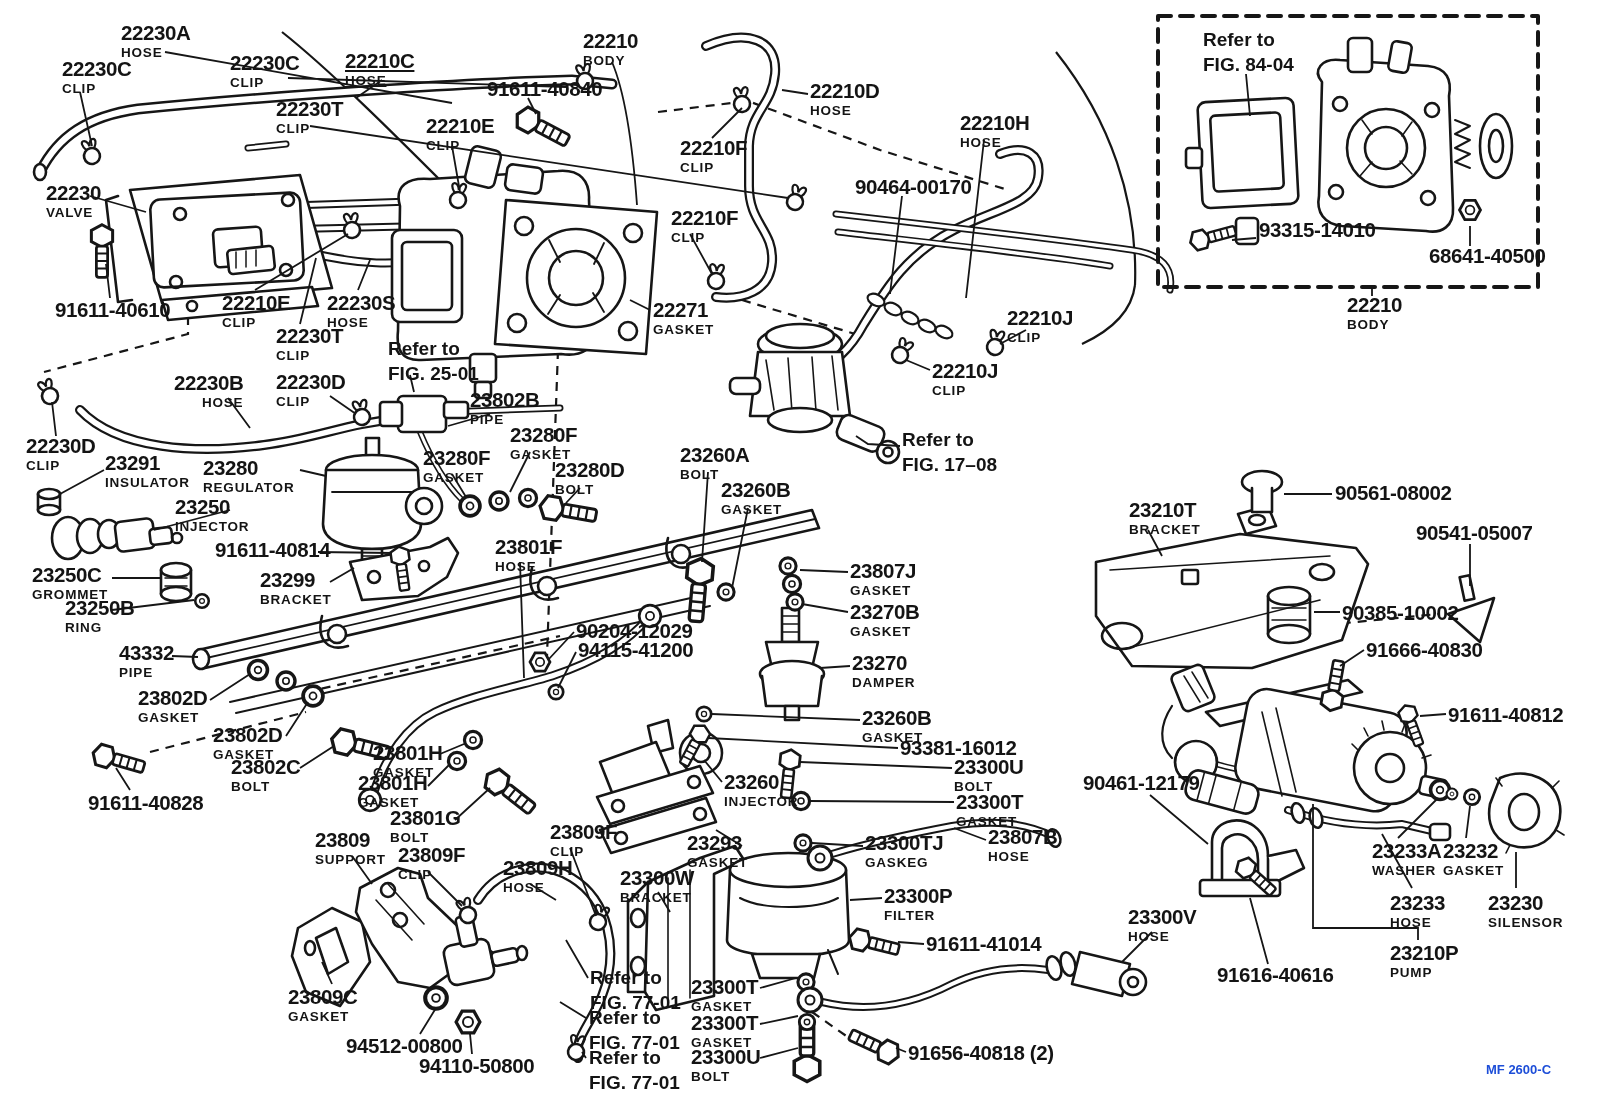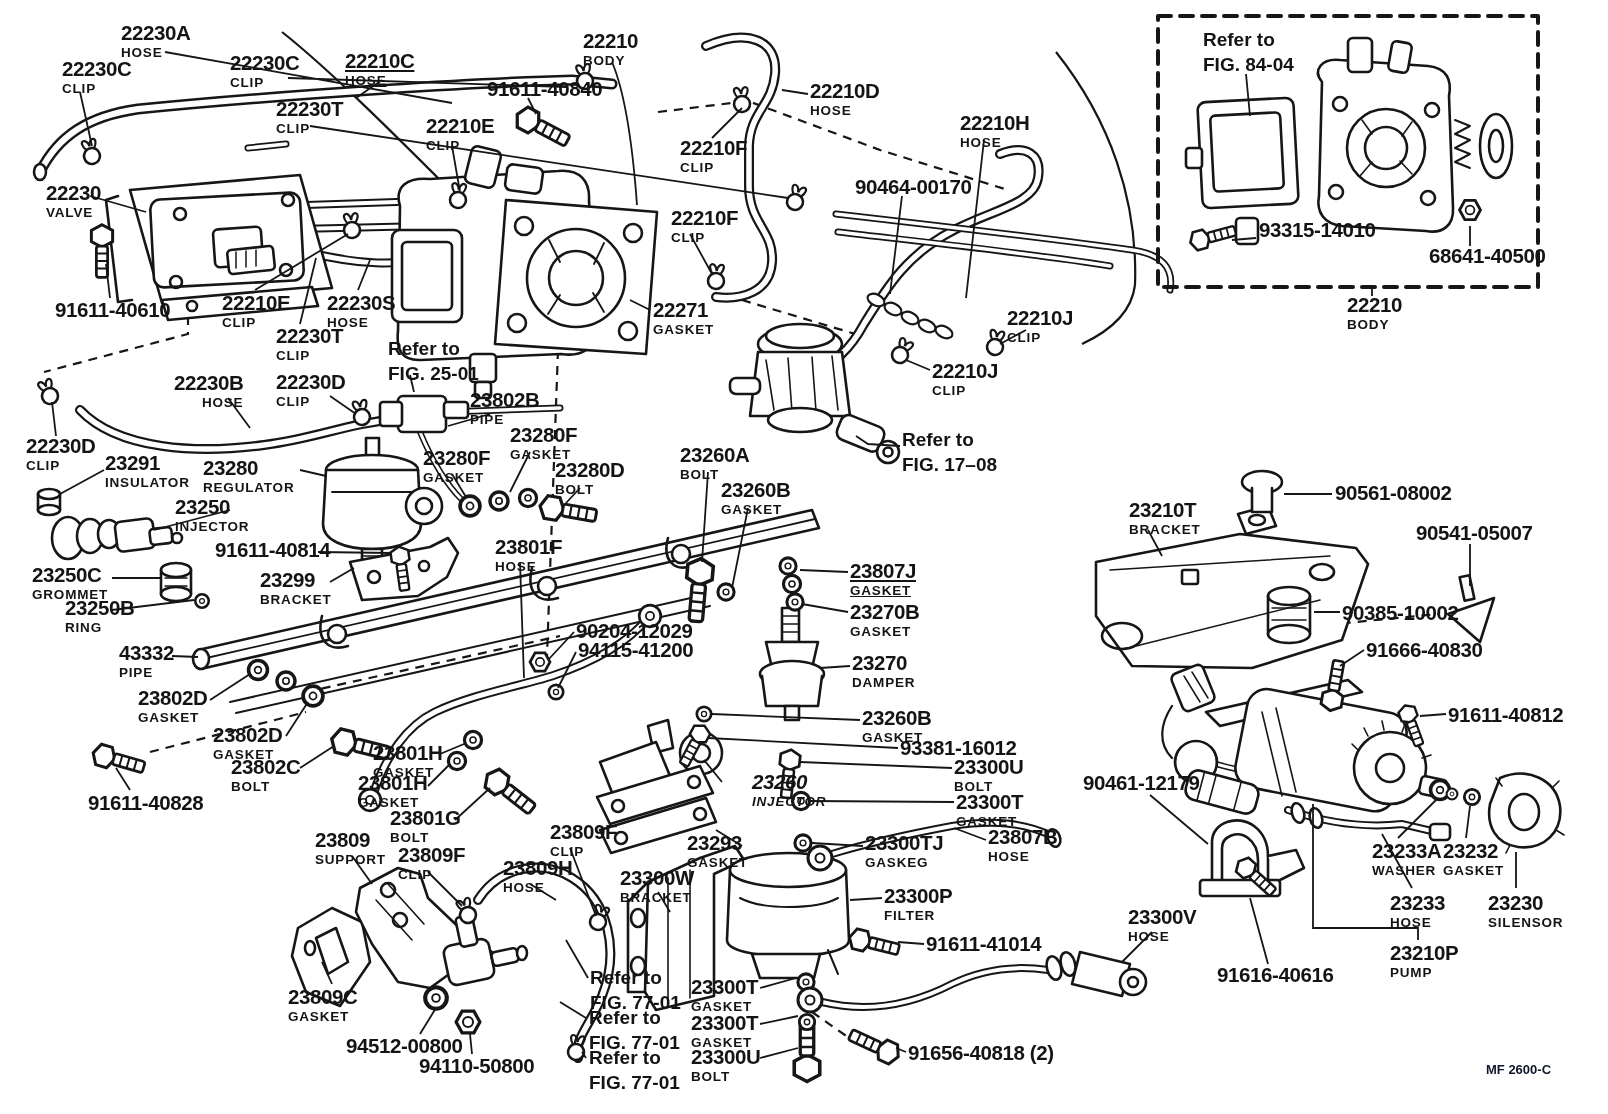--- a/index.html
+++ b/index.html
@@ -3,21 +3,21 @@
 <meta charset="utf-8">
 <style>
   html,body{margin:0;padding:0;background:#fff;}
   #stage{position:relative;width:1608px;height:1114px;background:#fff;overflow:hidden;
          font-family:"Liberation Sans",sans-serif;}
   .label{position:absolute;color:#141414;font-weight:700;white-space:nowrap;z-index:3;}
   .label .num{display:block;font-size:20.5px;line-height:1;letter-spacing:-0.4px;}
   .label .desc{display:block;font-size:13.5px;line-height:1;letter-spacing:0.8px;margin-top:2px;}
   .note{position:absolute;color:#141414;font-weight:700;font-size:19px;line-height:1.3;z-index:3;}
   .note span{display:block;}
-  .code{position:absolute;left:1486px;top:1062px;color:#0f172a;font-weight:700;font-size:13px;z-index:3;}
+  .code{position:absolute;left:1486px;top:1062px;color:#1d4ed8;font-weight:700;font-size:13px;z-index:3;}
   svg{position:absolute;left:0;top:0;z-index:1;}
   .ld{fill:none;stroke:#161616;stroke-width:1.8;}
   .dsh{fill:none;stroke:#161616;stroke-width:2.2;stroke-dasharray:9 7;}
   .thin{fill:none;stroke:#161616;stroke-width:2.2;}
   .box{fill:none;stroke:#161616;stroke-width:4;stroke-dasharray:13 9;}
   .tO{fill:none;stroke:#161616;stroke-linecap:round;}
   .tI{fill:none;stroke:#ffffff;stroke-linecap:round;}
 </style>
 </head>
 <body>
@@ -509,21 +509,21 @@
 
   </div>
       <div class="label" style="left: 495px; top: 537px;">
     <span class="num">23801F</span>
     <span class="desc">HOSE</span>
   </div>
       <div class="label" style="left: 260px; top: 570px;">
     <span class="num">23299</span>
     <span class="desc">BRACKET</span>
   </div>
-      <div class="label" style="left: 850px; top: 561px; text-decoration: underline;">
+      <div class="label" style="left: 850px; top: 561px;">
     <span class="num">23807J</span>
     <span class="desc">GASKET</span>
   </div>
       <div class="label" style="left: 850px; top: 602px;">
     <span class="num">23270B</span>
     <span class="desc">GASKET</span>
   </div>
       <div class="label" style="left: 852px; top: 653px;">
     <span class="num">23270</span>
     <span class="desc">DAMPER</span>
@@ -565,21 +565,21 @@
     <span class="desc">GASKET</span>
   </div>
       <div class="label" style="left: 900px; top: 738px;">
     <span class="num">93381-16012</span>
 
   </div>
       <div class="label" style="left: 954px; top: 757px;">
     <span class="num">23300U</span>
     <span class="desc">BOLT</span>
   </div>
-      <div class="label" style="left: 752px; top: 772px; font-style: italic;">
+      <div class="label" style="left: 724px; top: 772px;">
     <span class="num">23260</span>
     <span class="desc">INJECTOR</span>
   </div>
       <div class="label" style="left: 956px; top: 792px;">
     <span class="num">23300T</span>
     <span class="desc">GASKET</span>
   </div>
       <div class="label" style="left: 373px; top: 743px;">
     <span class="num">23801H</span>
     <span class="desc">GASKET</span>

